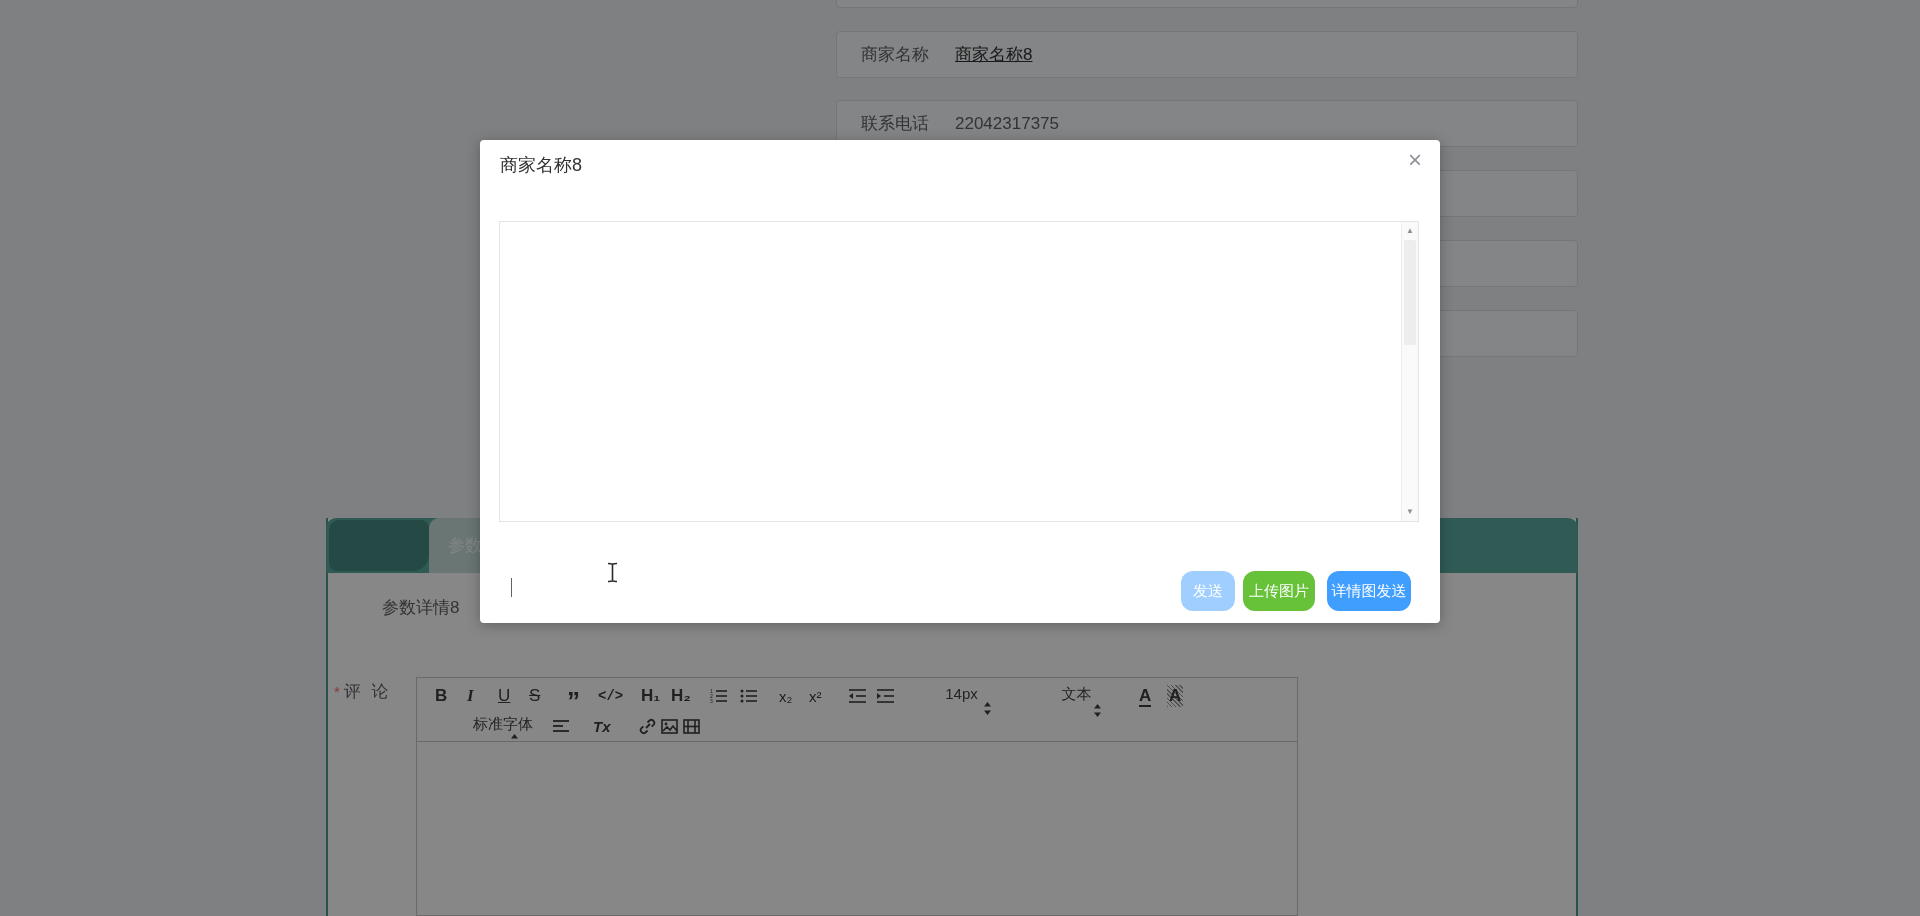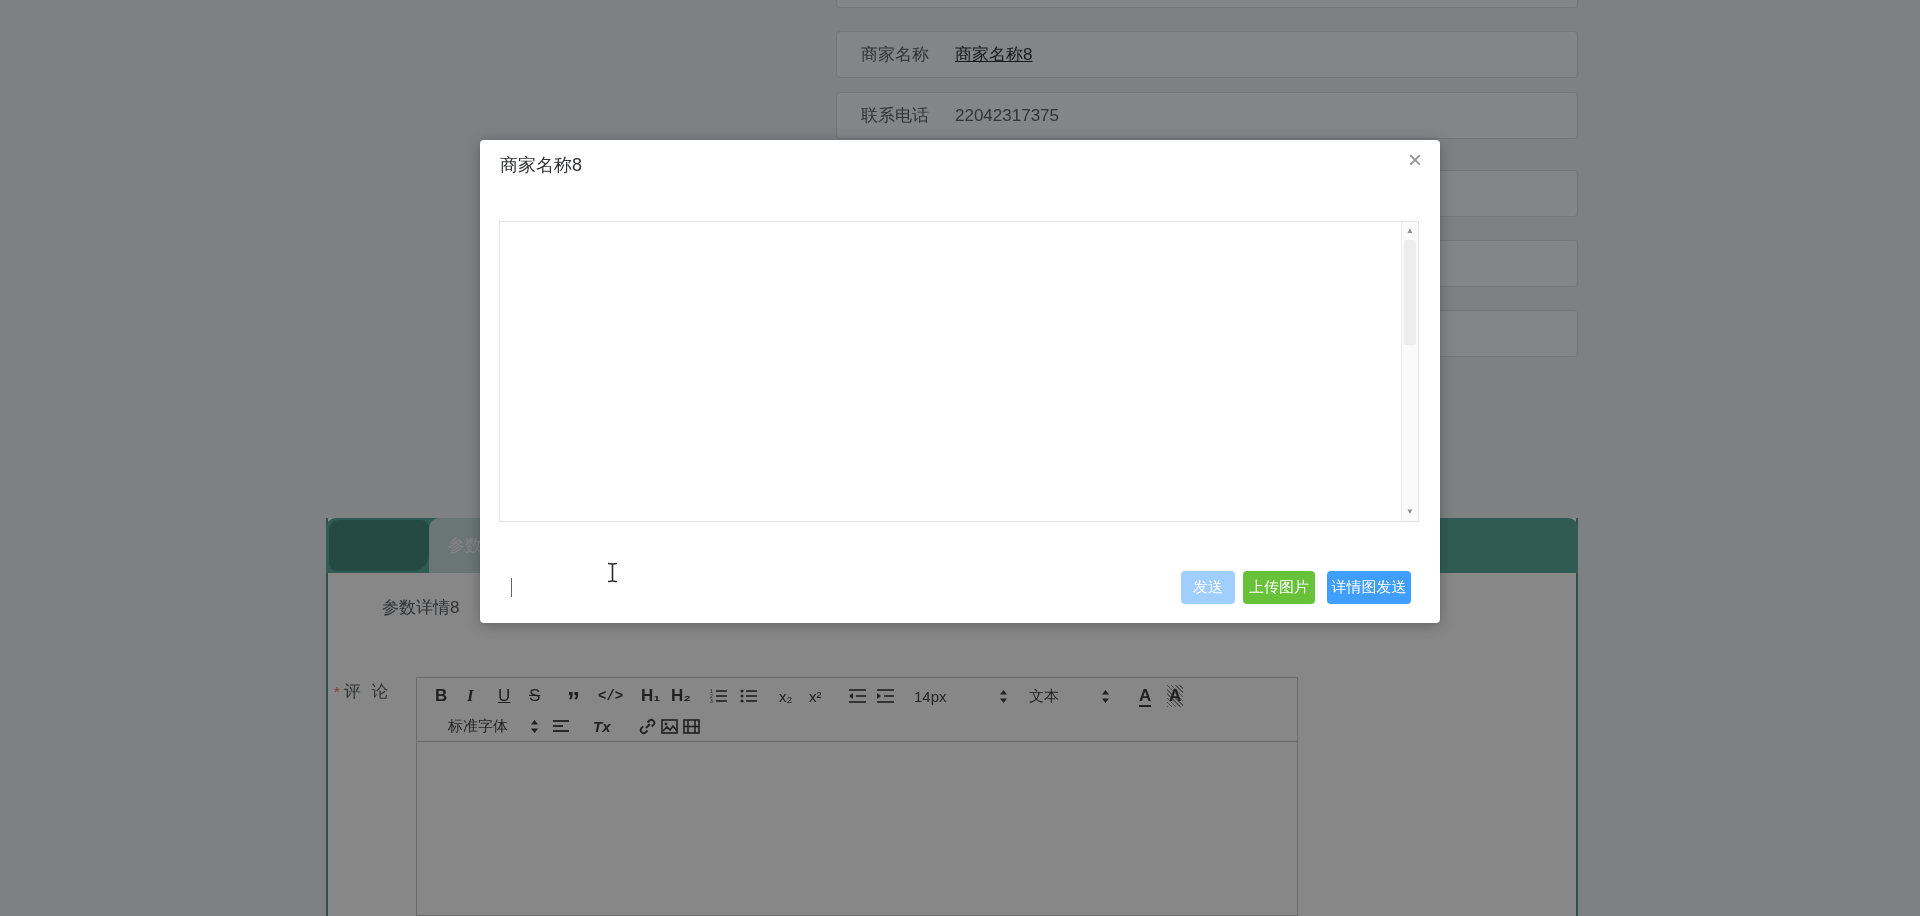--- a/index.html
+++ b/index.html
@@ -36,21 +36,21 @@
   .editor { position:absolute; left:88px; top:159px; width:882px; height:239px;
             background:#fff; border:1px solid #c9c9c9; }
   .toolbar { position:relative; width:100%; height:64px; border-bottom:1px solid #c9c9c9; }
   .ti { position:absolute; height:22px; display:flex; align-items:center;
         color:#3d3d3d; font-size:17px; cursor:pointer; }
   .r1 { top:7px; } .r2 { top:37px; }
   .b { font-weight:bold; } .i { font-style:italic; font-family:"Liberation Serif",serif; font-weight:bold; }
   .u { text-decoration:underline; } .s { text-decoration:line-through; }
   .quote { font-size:26px; font-weight:bold; line-height:10px; padding-top:10px; }
   .code { font-family:"Liberation Mono",monospace; font-size:14px; font-weight:bold; }
-  .seltext { font-size:15px; color:#454545; }
+  .seltext { font-size:15px; color:#454545;flex-direction:column; }
   .colA { font-weight:bold; border-bottom:2px solid #3d3d3d; line-height:17px; }
   .bgA  { font-weight:bold; padding:0 2px;
           background:repeating-linear-gradient(45deg,#9a9a9a 0 1px,transparent 1px 3px); }
   .ticon svg { display:block; }
 
   
   .editor-body { position:absolute; left:0; top:64px; width:100%; bottom:0; background:#fff; }
 
   
   .overlay { position:absolute; inset:0; background:rgba(0,0,0,0.47); z-index:5; }
@@ -69,21 +69,21 @@
                 font-size:8px; color:#8f8f8f; line-height:16px; cursor:pointer; }
   .scroll-up { top:1px; } .scroll-down { bottom:1px; }
   .scroll-thumb { position:absolute; left:2px; top:18px; width:12px; height:105px;
                   background:#ededee; border-radius:2px; }
   .modal-input { position:absolute; left:21px; top:432px; width:676px; height:31px;
                  border:1px solid #dcdfe6; border-radius:4px; background:#fff;
                  font-size:16px; color:#606266; padding:0 12px;
                  font-family:"Liberation Sans","DejaVu Sans",sans-serif; }
   .modal-input::placeholder { color:#c0c4cc; }
   .caret { position:absolute; left:31px; top:438px; width:1px; height:19px; background:#606266; }
-  .btn { position:absolute; top:431px; height:33px; border:none; border-radius:4px;
+  .btn { position:absolute; top:431px; height:40px; border:none; border-radius:12px;
          color:#fff; font-size:15px; cursor:pointer; text-align:center;
          font-family:"Liberation Sans","DejaVu Sans",sans-serif; }
   .btn-send   { left:701px; width:54px; background:#a0cfff; cursor:not-allowed; }
   .btn-upload { left:763px; width:72px; background:#67c23a; }
   .btn-detail { left:847px; width:84px; background:#409eff; }
 
   
   .cursor { position:absolute; left:606px; top:562px; z-index:20; }
 </style>
 </head>
@@ -93,21 +93,21 @@
 
   <div class="bg">
 
     <div class="form-row" style="top:-39px"></div>
 
     <div class="form-row" style="top:31px">
       <span class="lbl">商家名称</span>
       <span class="val link">商家名称8</span>
     </div>
 
-    <div class="form-row" style="top:92px">
+    <div class="form-row" style="top:100px">
       <span class="lbl">联系电话</span>
       <span class="val">22042317375</span>
     </div>
 
     <div class="form-row" style="top:170px"></div>
     <div class="form-row" style="top:240px"></div>
     <div class="form-row" style="top:310px"></div>
 
     <div class="panel">
       <div class="panel-bar">

